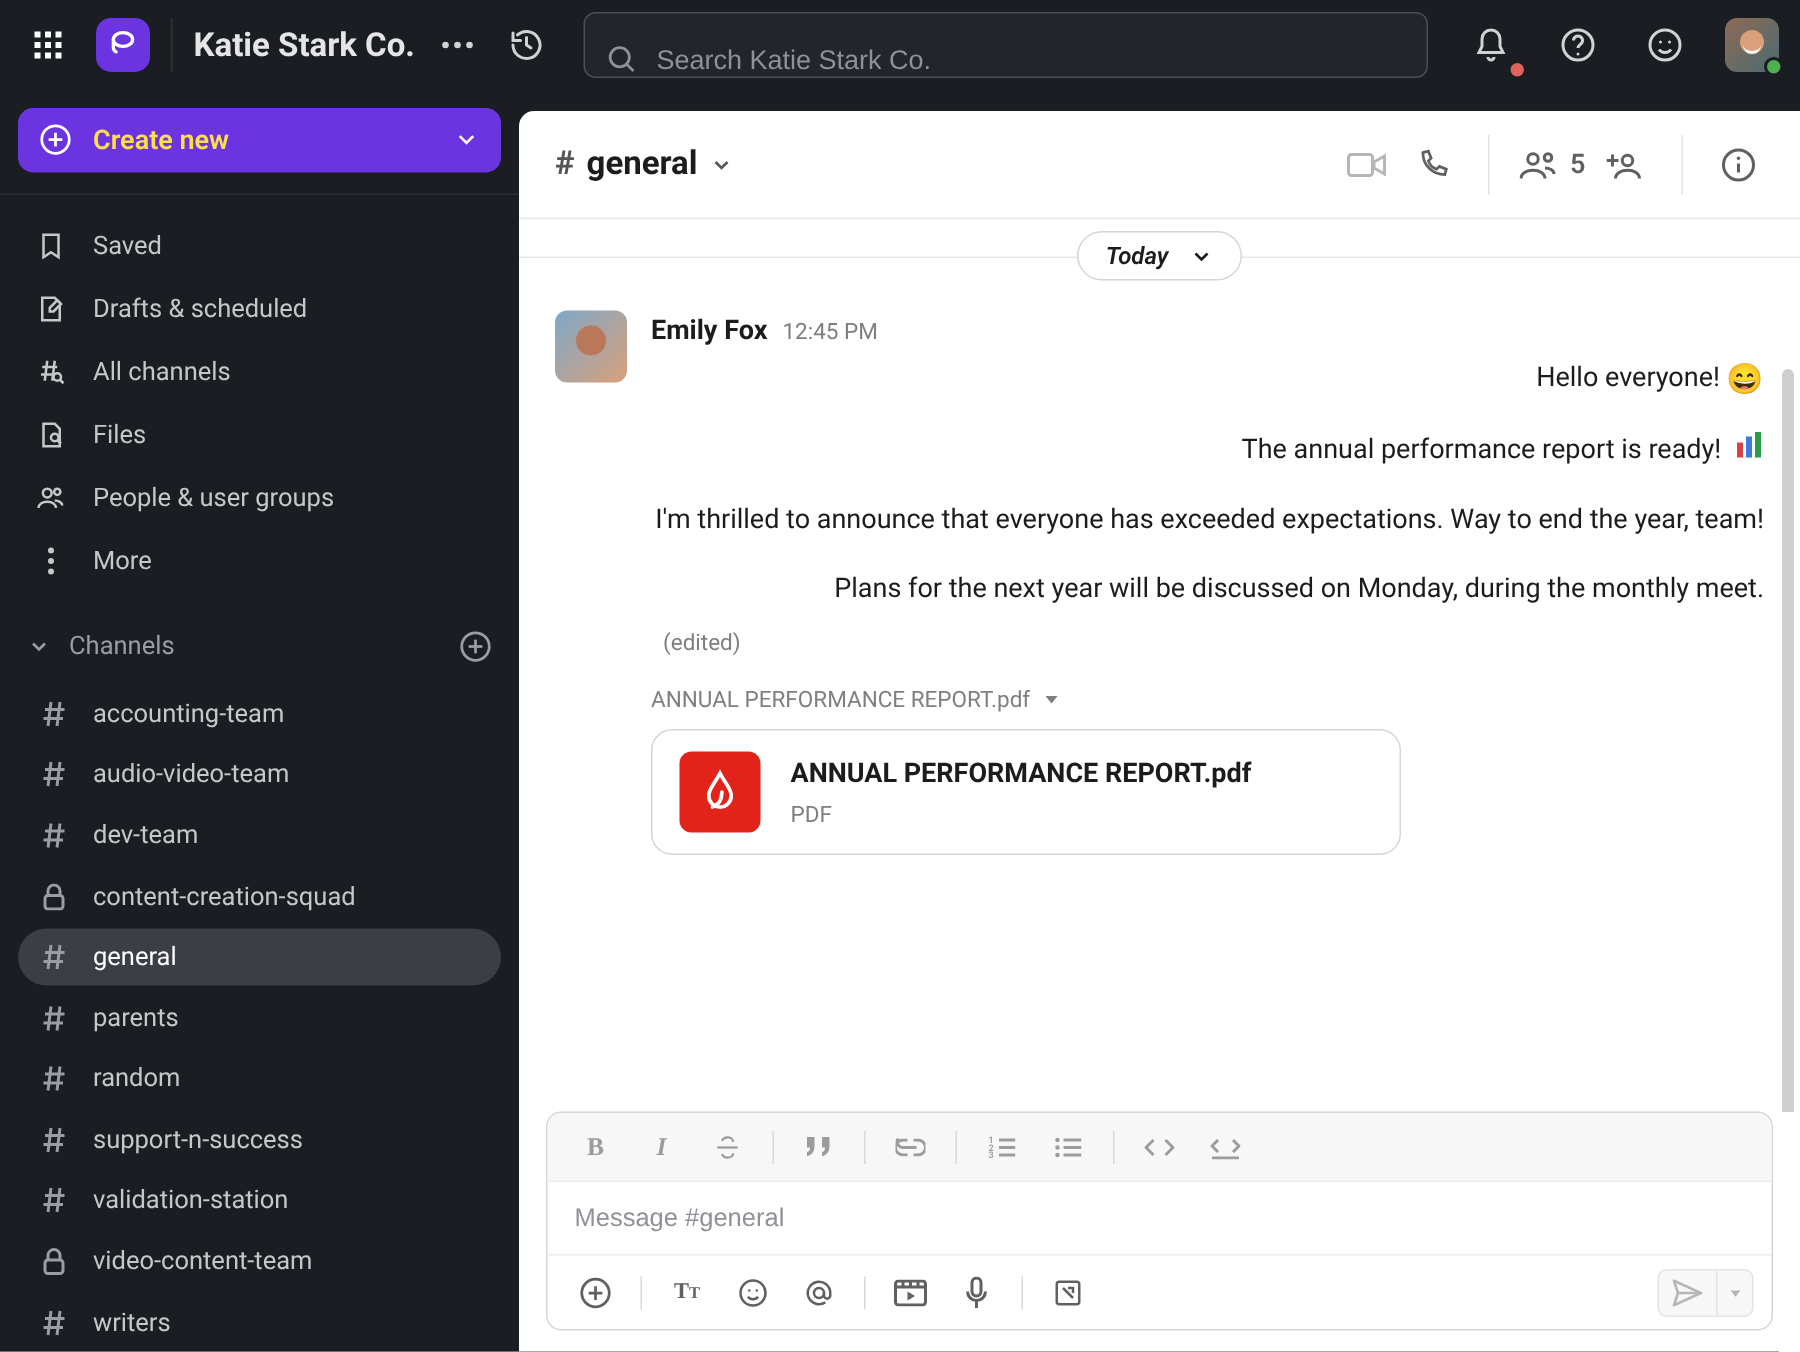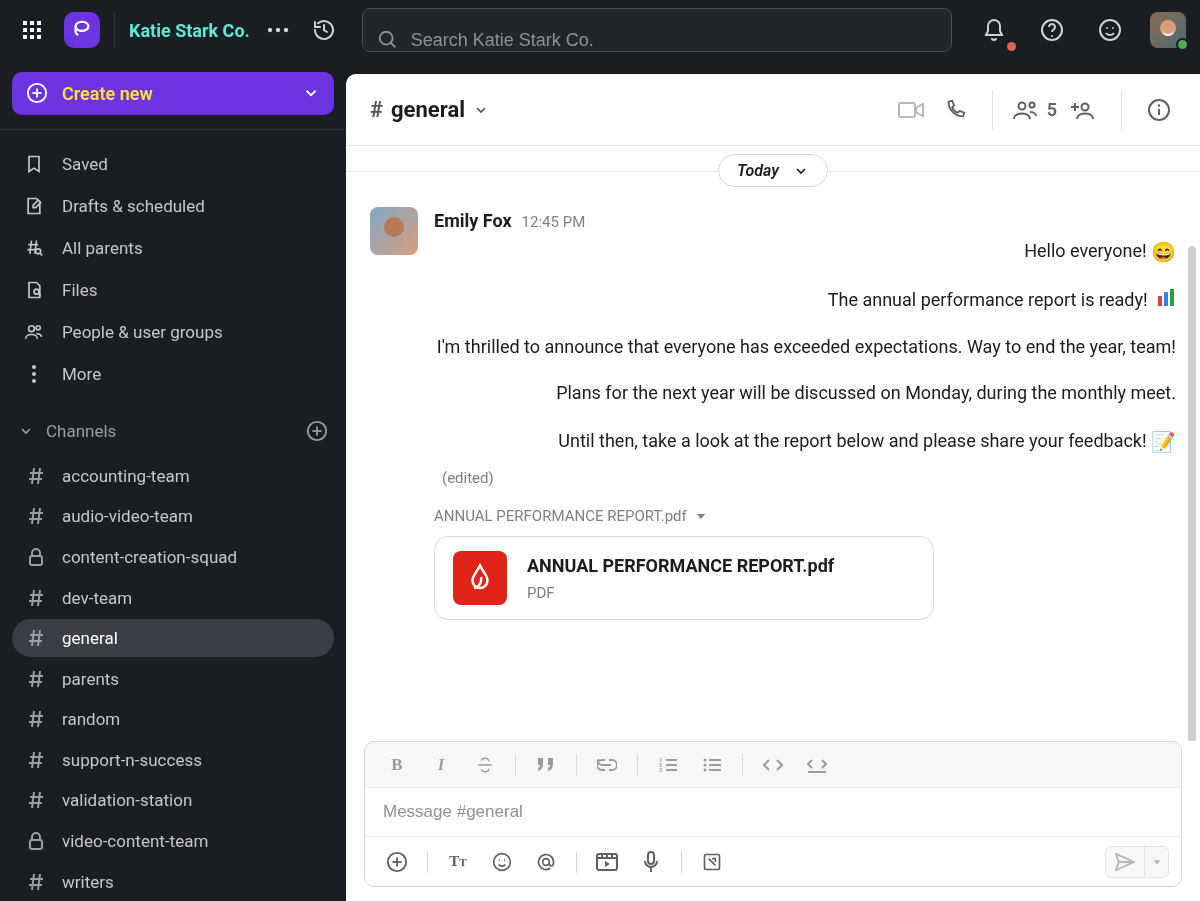--- a/index.html
+++ b/index.html
@@ -4,21 +4,21 @@
 <style>
   * { box-sizing: border-box; margin: 0; padding: 0; }
   body { font-family: -apple-system, BlinkMacSystemFont, "Segoe UI", Roboto, Helvetica, Arial, sans-serif; background:#1a1d21; color:#d1d2d3; width:1200px; height:901px; overflow:hidden; }
   svg { display:block; }
 
   
   .topbar { display:flex; align-items:center; height:60px; padding:0 14px; gap:14px; background:#1a1d21; color:#fff; }
   .topbar .sq-apps { width:28px; height:28px; display:flex; align-items:center; justify-content:center; }
   .logo-badge { width:36px; height:36px; border-radius:10px; background:#6c33e0; display:flex; align-items:center; justify-content:center; }
   .divider-v { width:1px; height:36px; background:#333; }
-  .ws-name { font-size:18px; font-weight:700; color:#5eead4; }
+  .ws-name { font-size:22px; font-weight:700; color:#e5e5e5; }
   .topbar .icon-btn { width:36px; height:36px; display:flex; align-items:center; justify-content:center; color:#d1d2d3; cursor:pointer; border-radius:6px; }
   .search-wrap { flex:1; display:flex; align-items:flex-end; height:44px; border:1px solid #4b4f56; border-radius:8px; background:#222529; padding:0 14px; gap:12px; margin-left:6px; }
   .search-wrap input { flex:1; background:transparent; border:none; outline:none; color:#d1d2d3; font-size:18px; }
   .search-wrap input::placeholder { color:#8e9195; }
   .top-right { display:flex; align-items:center; gap:22px; margin-left:10px; position:relative; }
   .notif-wrap { position:relative; }
   .notif-dot { position:absolute; bottom:-3px; right:-4px; width:9px; height:9px; border-radius:50%; background:#e0635c; }
   .avatar { width:36px; height:36px; border-radius:8px; background:linear-gradient(135deg,#8e6b55,#4a6a72); position:relative; overflow:hidden; }
   .avatar .face { position:absolute; top:8px; left:10px; width:16px; height:16px; border-radius:50%; background:#d9a07a; }
   .avatar .smile { position:absolute; top:18px; left:12px; width:12px; height:6px; border-bottom:2px solid #fff; border-radius:0 0 12px 12px; }
@@ -213,21 +213,21 @@
         <span class="ic">
             <svg width="20" height="20" viewBox="0 0 24 24" fill="none" stroke="#c6c7c9" stroke-width="2">
               <line x1="5" y1="8" x2="17" y2="8"></line>
               <line x1="4" y1="14" x2="14" y2="14"></line>
               <line x1="9" y1="3" x2="7" y2="19"></line>
               <line x1="15" y1="3" x2="13" y2="19"></line>
               <circle cx="17" cy="16" r="3"></circle>
               <line x1="22" y1="21" x2="19" y2="18"></line>
             </svg>
           </span>
-        <span>All parents</span>
+        <span>All channels</span>
       </div>
       <div class="nav-item">
         <span class="ic">
             <svg width="20" height="20" viewBox="0 0 24 24" fill="none" stroke="#c6c7c9" stroke-width="2">
               <path d="M6 3h9l4 4v14H6z"></path>
               <circle cx="15" cy="14" r="3"></circle>
               <line x1="20" y1="19" x2="17" y2="16"></line>
             </svg>
           </span>
         <span>Files</span>
@@ -288,36 +288,36 @@
               <line x1="1" y1="12" x2="14" y2="12"></line>
               <line x1="6" y1="1" x2="4" y2="17"></line>
               <line x1="12" y1="1" x2="10" y2="17"></line>
             </svg>
           </span>
           <span>audio-video-team</span>
         </div>
         <div class="chan-item">
           <span class="ic">
             <svg width="16" height="18" viewBox="0 0 16 18" fill="none" stroke="currentColor" stroke-width="2">
+              <line x1="2" y1="6" x2="15" y2="6"></line>
+              <line x1="1" y1="12" x2="14" y2="12"></line>
+              <line x1="6" y1="1" x2="4" y2="17"></line>
+              <line x1="12" y1="1" x2="10" y2="17"></line>
+            </svg>
+          </span>
+          <span>dev-team</span>
+        </div>
+        <div class="chan-item">
+          <span class="ic">
+            <svg width="16" height="18" viewBox="0 0 16 18" fill="none" stroke="currentColor" stroke-width="2">
               <rect x="2" y="8" width="12" height="9" rx="2"></rect>
               <path d="M4 8V5a4 4 0 0 1 8 0v3"></path>
             </svg>
           </span>
           <span>content-creation-squad</span>
-        </div>
-        <div class="chan-item">
-          <span class="ic">
-            <svg width="16" height="18" viewBox="0 0 16 18" fill="none" stroke="currentColor" stroke-width="2">
-              <line x1="2" y1="6" x2="15" y2="6"></line>
-              <line x1="1" y1="12" x2="14" y2="12"></line>
-              <line x1="6" y1="1" x2="4" y2="17"></line>
-              <line x1="12" y1="1" x2="10" y2="17"></line>
-            </svg>
-          </span>
-          <span>dev-team</span>
         </div>
         <div class="chan-item active">
           <span class="ic">
             <svg width="16" height="18" viewBox="0 0 16 18" fill="none" stroke="currentColor" stroke-width="2">
               <line x1="2" y1="6" x2="15" y2="6"></line>
               <line x1="1" y1="12" x2="14" y2="12"></line>
               <line x1="6" y1="1" x2="4" y2="17"></line>
               <line x1="12" y1="1" x2="10" y2="17"></line>
             </svg>
           </span>
@@ -459,21 +459,20 @@
             <span class="msg-time">12:45 PM</span>
           </div>
           <p><span>Hello everyone! </span><span class="emoji-inline">😄</span></p>
           <p style="margin-top:18px;"><span>The annual performance report is ready! </span><span class="barchart-svg"><svg width="20" height="20" viewBox="0 0 20 20">
                   <rect x="2" y="8" width="4" height="10" fill="#d64545"></rect>
                   <rect x="8" y="4" width="4" height="14" fill="#3b7dd8"></rect>
                   <rect x="14" y="1" width="4" height="17" fill="#2a9d4a"></rect>
                 </svg></span></p>
           <p style="margin-top:18px;">I'm thrilled to announce that everyone has exceeded expectations. Way to end the year, team!</p>
           <p style="margin-top:18px;">Plans for the next year will be discussed on Monday, during the monthly meet.</p>
-          <p style="margin-top:18px;"><span>Until then, take a look at the report below and please share your feedback! </span><span class="emoji-inline">📝</span></p>
           <div class="edited">(edited)</div>
 
           <div class="attach-label">
             <span>ANNUAL PERFORMANCE REPORT.pdf</span>
             <svg width="12" height="12" viewBox="0 0 24 24" fill="#7e7f82">
                 <polygon points="4 8 20 8 12 18"></polygon>
               </svg>
           </div>
           <div class="attach-card">
             <div class="pdf-badge">

